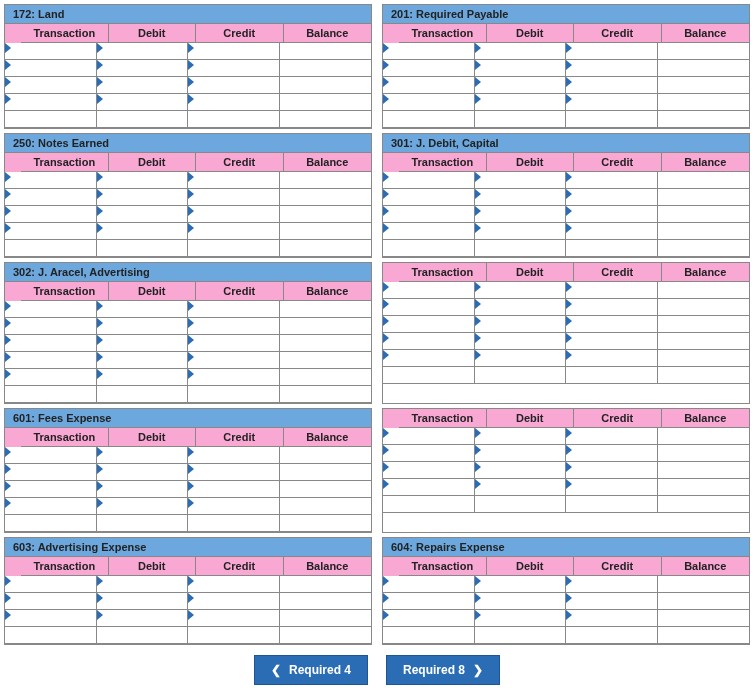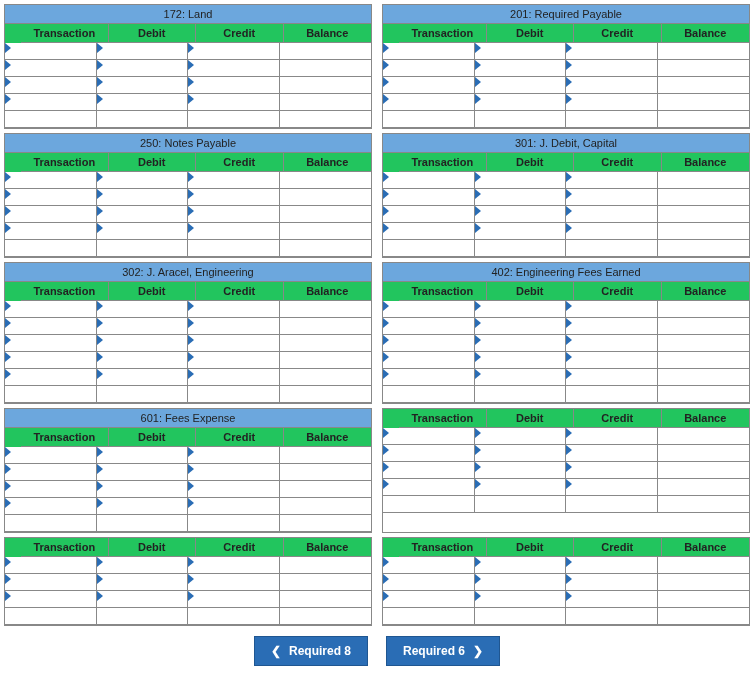--- a/index.html
+++ b/index.html
@@ -15,30 +15,30 @@
   .grid {
     display: grid;
     grid-template-columns: 1fr 1fr;
     gap: 4px 10px;
   }
   .ledger {
     border: 1px solid #888;
   }
   .ledger-title {
     background: #6ca7dd;
-    text-align: center;
-    font-weight: normal;
+    text-align: left;
+    font-weight: bold;
     padding: 3px 8px;
     border-bottom: 1px solid #888;
     color: #222;
   }
   .ledger-head {
     display: grid;
     grid-template-columns: 1fr 1fr 1fr 1fr;
-    background: #22c55e;
+    background: #f9a8d4;
     font-weight: bold;
     color: #222;
     padding-left: 16px;
   }
   .ledger-head > div {
     padding: 3px 4px;
     text-align: center;
     border-right: 1px solid #888;
     border-bottom: 1px solid #888;
   }
@@ -223,21 +223,21 @@
         </div>
         <div class="ledger-row blank">
           <div></div>
           <div></div>
           <div></div>
           <div></div>
         </div>
       </div>
     </div>
     <div class="ledger">
-      <div class="ledger-title">250: Notes Payable</div>
+      <div class="ledger-title">250: Notes Earned</div>
       <div class="ledger-head">
         <div>Transaction</div>
         <div>Debit</div>
         <div>Credit</div>
         <div>Balance</div>
       </div>
       <div class="ledger-body">
         <div class="ledger-row">
           <div class="cell-editable">
             <span class="tri"></span>
@@ -353,98 +353,97 @@
         </div>
         <div class="ledger-row blank">
           <div></div>
           <div></div>
           <div></div>
           <div></div>
         </div>
       </div>
     </div>
     <div class="ledger">
-      <div class="ledger-title">302: J. Aracel, Engineering</div>
-      <div class="ledger-head">
-        <div>Transaction</div>
-        <div>Debit</div>
-        <div>Credit</div>
-        <div>Balance</div>
-      </div>
-      <div class="ledger-body">
-        <div class="ledger-row">
-          <div class="cell-editable">
-            <span class="tri"></span>
-          </div>
-          <div class="cell-editable">
-            <span class="tri"></span>
-          </div>
-          <div class="cell-editable">
-            <span class="tri"></span>
-          </div>
-          <div></div>
-        </div>
-        <div class="ledger-row">
-          <div class="cell-editable">
-            <span class="tri"></span>
-          </div>
-          <div class="cell-editable">
-            <span class="tri"></span>
-          </div>
-          <div class="cell-editable">
-            <span class="tri"></span>
-          </div>
-          <div></div>
-        </div>
-        <div class="ledger-row">
-          <div class="cell-editable">
-            <span class="tri"></span>
-          </div>
-          <div class="cell-editable">
-            <span class="tri"></span>
-          </div>
-          <div class="cell-editable">
-            <span class="tri"></span>
-          </div>
-          <div></div>
-        </div>
-        <div class="ledger-row">
-          <div class="cell-editable">
-            <span class="tri"></span>
-          </div>
-          <div class="cell-editable">
-            <span class="tri"></span>
-          </div>
-          <div class="cell-editable">
-            <span class="tri"></span>
-          </div>
-          <div></div>
-        </div>
-        <div class="ledger-row">
-          <div class="cell-editable">
-            <span class="tri"></span>
-          </div>
-          <div class="cell-editable">
-            <span class="tri"></span>
-          </div>
-          <div class="cell-editable">
-            <span class="tri"></span>
-          </div>
-          <div></div>
-        </div>
-        <div class="ledger-row blank">
-          <div></div>
-          <div></div>
-          <div></div>
-          <div></div>
-        </div>
-      </div>
-    </div>
-    <div class="ledger">
-      <div class="ledger-title">402: Engineering Fees Earned</div>
+      <div class="ledger-title">302: J. Aracel, Advertising</div>
+      <div class="ledger-head">
+        <div>Transaction</div>
+        <div>Debit</div>
+        <div>Credit</div>
+        <div>Balance</div>
+      </div>
+      <div class="ledger-body">
+        <div class="ledger-row">
+          <div class="cell-editable">
+            <span class="tri"></span>
+          </div>
+          <div class="cell-editable">
+            <span class="tri"></span>
+          </div>
+          <div class="cell-editable">
+            <span class="tri"></span>
+          </div>
+          <div></div>
+        </div>
+        <div class="ledger-row">
+          <div class="cell-editable">
+            <span class="tri"></span>
+          </div>
+          <div class="cell-editable">
+            <span class="tri"></span>
+          </div>
+          <div class="cell-editable">
+            <span class="tri"></span>
+          </div>
+          <div></div>
+        </div>
+        <div class="ledger-row">
+          <div class="cell-editable">
+            <span class="tri"></span>
+          </div>
+          <div class="cell-editable">
+            <span class="tri"></span>
+          </div>
+          <div class="cell-editable">
+            <span class="tri"></span>
+          </div>
+          <div></div>
+        </div>
+        <div class="ledger-row">
+          <div class="cell-editable">
+            <span class="tri"></span>
+          </div>
+          <div class="cell-editable">
+            <span class="tri"></span>
+          </div>
+          <div class="cell-editable">
+            <span class="tri"></span>
+          </div>
+          <div></div>
+        </div>
+        <div class="ledger-row">
+          <div class="cell-editable">
+            <span class="tri"></span>
+          </div>
+          <div class="cell-editable">
+            <span class="tri"></span>
+          </div>
+          <div class="cell-editable">
+            <span class="tri"></span>
+          </div>
+          <div></div>
+        </div>
+        <div class="ledger-row blank">
+          <div></div>
+          <div></div>
+          <div></div>
+          <div></div>
+        </div>
+      </div>
+    </div>
+    <div class="ledger">
       <div class="ledger-head">
         <div>Transaction</div>
         <div>Debit</div>
         <div>Credit</div>
         <div>Balance</div>
       </div>
       <div class="ledger-body">
         <div class="ledger-row">
           <div class="cell-editable">
             <span class="tri"></span>
@@ -636,72 +635,74 @@
         </div>
         <div class="ledger-row blank">
           <div></div>
           <div></div>
           <div></div>
           <div></div>
         </div>
       </div>
     </div>
     <div class="ledger">
-      <div class="ledger-head">
-        <div>Transaction</div>
-        <div>Debit</div>
-        <div>Credit</div>
-        <div>Balance</div>
-      </div>
-      <div class="ledger-body">
-        <div class="ledger-row">
-          <div class="cell-editable">
-            <span class="tri"></span>
-          </div>
-          <div class="cell-editable">
-            <span class="tri"></span>
-          </div>
-          <div class="cell-editable">
-            <span class="tri"></span>
-          </div>
-          <div></div>
-        </div>
-        <div class="ledger-row">
-          <div class="cell-editable">
-            <span class="tri"></span>
-          </div>
-          <div class="cell-editable">
-            <span class="tri"></span>
-          </div>
-          <div class="cell-editable">
-            <span class="tri"></span>
-          </div>
-          <div></div>
-        </div>
-        <div class="ledger-row">
-          <div class="cell-editable">
-            <span class="tri"></span>
-          </div>
-          <div class="cell-editable">
-            <span class="tri"></span>
-          </div>
-          <div class="cell-editable">
-            <span class="tri"></span>
-          </div>
-          <div></div>
-        </div>
-        <div class="ledger-row blank">
-          <div></div>
-          <div></div>
-          <div></div>
-          <div></div>
-        </div>
-      </div>
-    </div>
-    <div class="ledger">
+      <div class="ledger-title">603: Advertising Expense</div>
+      <div class="ledger-head">
+        <div>Transaction</div>
+        <div>Debit</div>
+        <div>Credit</div>
+        <div>Balance</div>
+      </div>
+      <div class="ledger-body">
+        <div class="ledger-row">
+          <div class="cell-editable">
+            <span class="tri"></span>
+          </div>
+          <div class="cell-editable">
+            <span class="tri"></span>
+          </div>
+          <div class="cell-editable">
+            <span class="tri"></span>
+          </div>
+          <div></div>
+        </div>
+        <div class="ledger-row">
+          <div class="cell-editable">
+            <span class="tri"></span>
+          </div>
+          <div class="cell-editable">
+            <span class="tri"></span>
+          </div>
+          <div class="cell-editable">
+            <span class="tri"></span>
+          </div>
+          <div></div>
+        </div>
+        <div class="ledger-row">
+          <div class="cell-editable">
+            <span class="tri"></span>
+          </div>
+          <div class="cell-editable">
+            <span class="tri"></span>
+          </div>
+          <div class="cell-editable">
+            <span class="tri"></span>
+          </div>
+          <div></div>
+        </div>
+        <div class="ledger-row blank">
+          <div></div>
+          <div></div>
+          <div></div>
+          <div></div>
+        </div>
+      </div>
+    </div>
+    <div class="ledger">
+      <div class="ledger-title">604: Repairs Expense</div>
       <div class="ledger-head">
         <div>Transaction</div>
         <div>Debit</div>
         <div>Credit</div>
         <div>Balance</div>
       </div>
       <div class="ledger-body">
         <div class="ledger-row">
           <div class="cell-editable">
             <span class="tri"></span>
@@ -744,19 +745,19 @@
           <div></div>
           <div></div>
         </div>
       </div>
     </div>
   </div>
 
 <div class="footer-nav">
   <button class="nav-btn">
     <span class="chev">❮</span>
-    <span>Required 8</span>
+    <span>Required 4</span>
   </button>
   <button class="nav-btn">
-    <span>Required 6</span>
+    <span>Required 8</span>
     <span class="chev">❯</span>
   </button>
 </div>
 
 </body></html>

